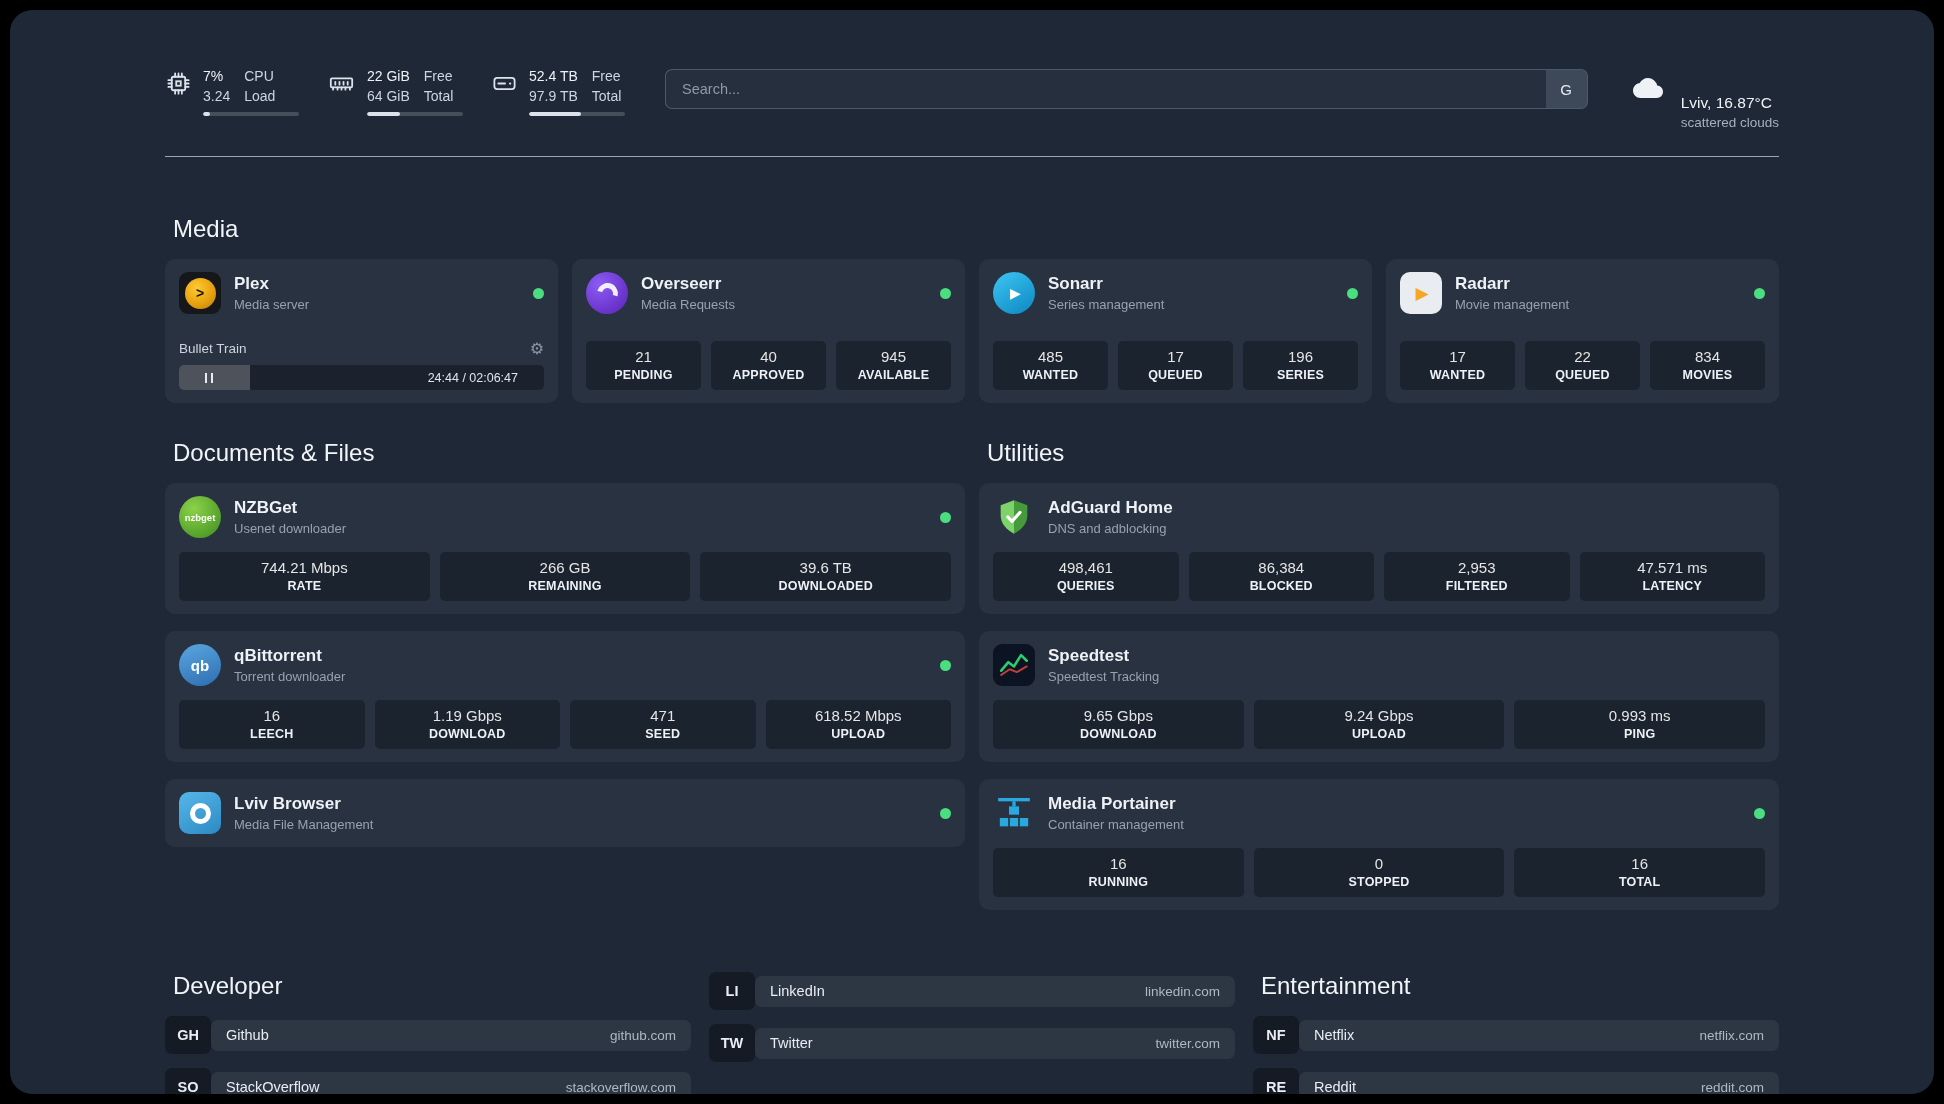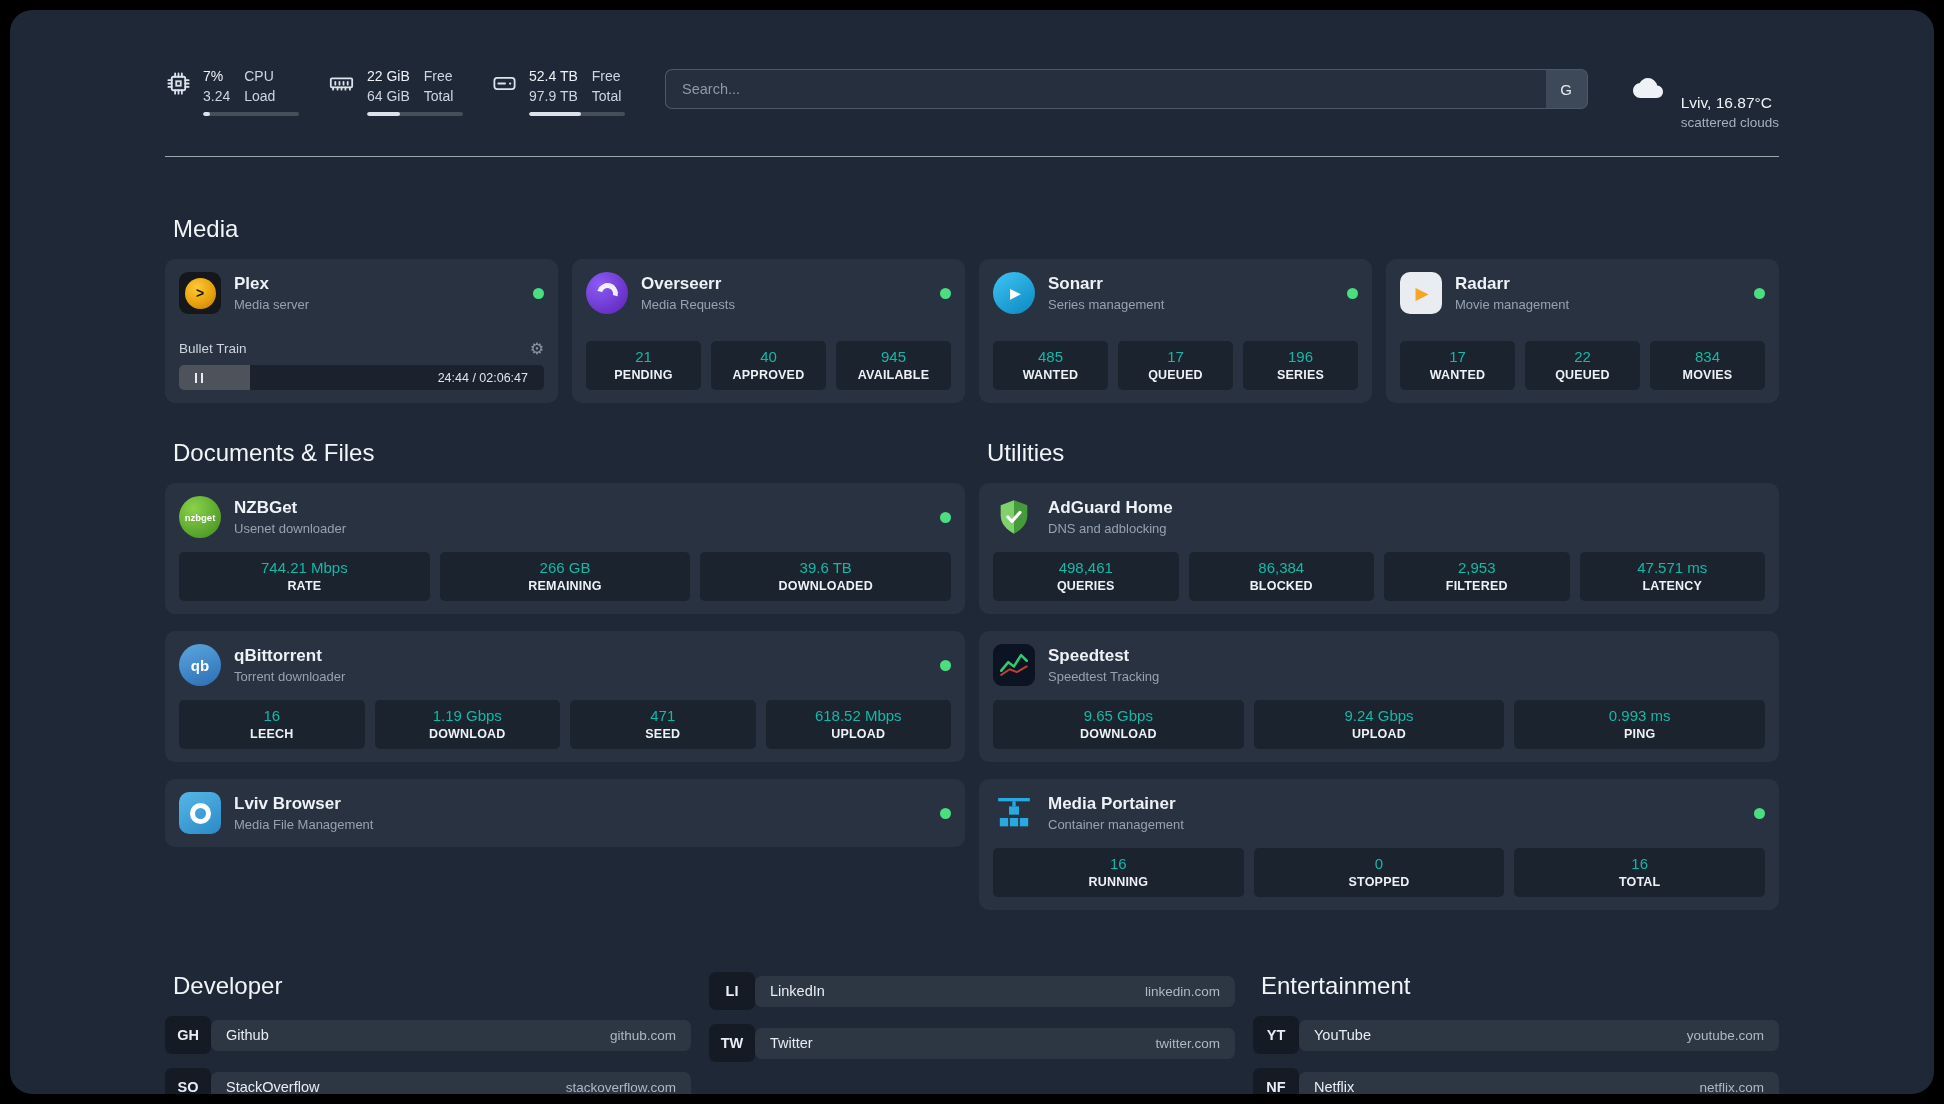--- a/index.html
+++ b/index.html
@@ -39,27 +39,27 @@
 
   .card { background:rgba(255,255,255,0.05); border-radius:10px; padding:13px 14px; display:flex; flex-direction:column; }
   .card-head { display:flex; align-items:center; gap:13px; }
   .icon { width:42px; height:42px; flex:0 0 42px; display:grid; place-items:center; border-radius:9px; }
   .titles .name { font-size:17px; font-weight:600; color:#eef1f5; }
   .titles .sub { font-size:13px; color:#97a1b0; margin-top:3px; }
   .dot { width:11px; height:11px; border-radius:50%; background:var(--status_online,#4ade80); margin-left:auto; }
 
   .stats { display:flex; gap:10px; margin-top:auto; padding-top:14px; }
   .stat { flex:1; background:rgba(10,15,22,0.42); border-radius:5px; text-align:center; padding:7px 4px 8px; }
-  .stat .sv { display:block; font-size:15px; color:#14b8a6; }
+  .stat .sv { display:block; font-size:15px; color:#e5e5e5; }
   .stat .sl { display:block; font-size:12.5px; font-weight:700; color:#eef1f5; margin-top:3px; letter-spacing:.2px; }
 
   
   .np-row { display:flex; align-items:center; justify-content:space-between; margin-top:25px; font-size:13.5px; color:#cdd4de; }
   .gear { color:#8a94a4; font-size:16px; cursor:pointer; }
-  .player { position:relative; margin-top:7px; height:25px; background:rgba(10,15,22,0.45); border-radius:5px; display:flex; align-items:center; padding:0 16px; overflow:hidden; }
+  .player { position:relative; margin-top:7px; height:25px; background:rgba(10,15,22,0.45); border-radius:5px; display:flex; align-items:center; padding:0 26px; overflow:hidden; }
   .pp { position:absolute; left:0; top:0; bottom:0; background:rgba(255,255,255,0.22); }
   .pause { position:relative; width:8px; height:10px; border-left:2.5px solid #e8edf3; border-right:2.5px solid #e8edf3; cursor:pointer; }
   .ptime { margin-left:auto; font-size:12.5px; color:#dfe5ee; position:relative; }
 
   .two-col { display:grid; grid-template-columns:1fr 1fr; gap:14px; margin-top:36px; align-items:start; }
   .col-cards { display:flex; flex-direction:column; gap:17px; }
 
   
   .icon-plex { background:#15171a; border-radius:9px; }
   .plex-circle { width:31px; height:31px; border-radius:50%; background:radial-gradient(circle at 38% 32%,#ffc933,#e5a00d 58%,#b97c0a); display:grid; place-items:center; color:#17110a; font-weight:800; font-size:14px; }
@@ -528,27 +528,20 @@
           <div class="bm-pill">
               <span class="bm-name">Twitter</span>
               <span class="bm-url">twitter.com</span>
             </div>
         </div>
       </section>
 
       <section>
         <h2 class="section-title">Entertainment</h2>
         <div class="bm-row">
-          <span class="bm-badge">YT</span>
-          <div class="bm-pill">
-              <span class="bm-name">YouTube</span>
-              <span class="bm-url">youtube.com</span>
-            </div>
-        </div>
-        <div class="bm-row">
           <span class="bm-badge">NF</span>
           <div class="bm-pill">
               <span class="bm-name">Netflix</span>
               <span class="bm-url">netflix.com</span>
             </div>
         </div>
         <div class="bm-row">
           <span class="bm-badge">RE</span>
           <div class="bm-pill">
               <span class="bm-name">Reddit</span>

